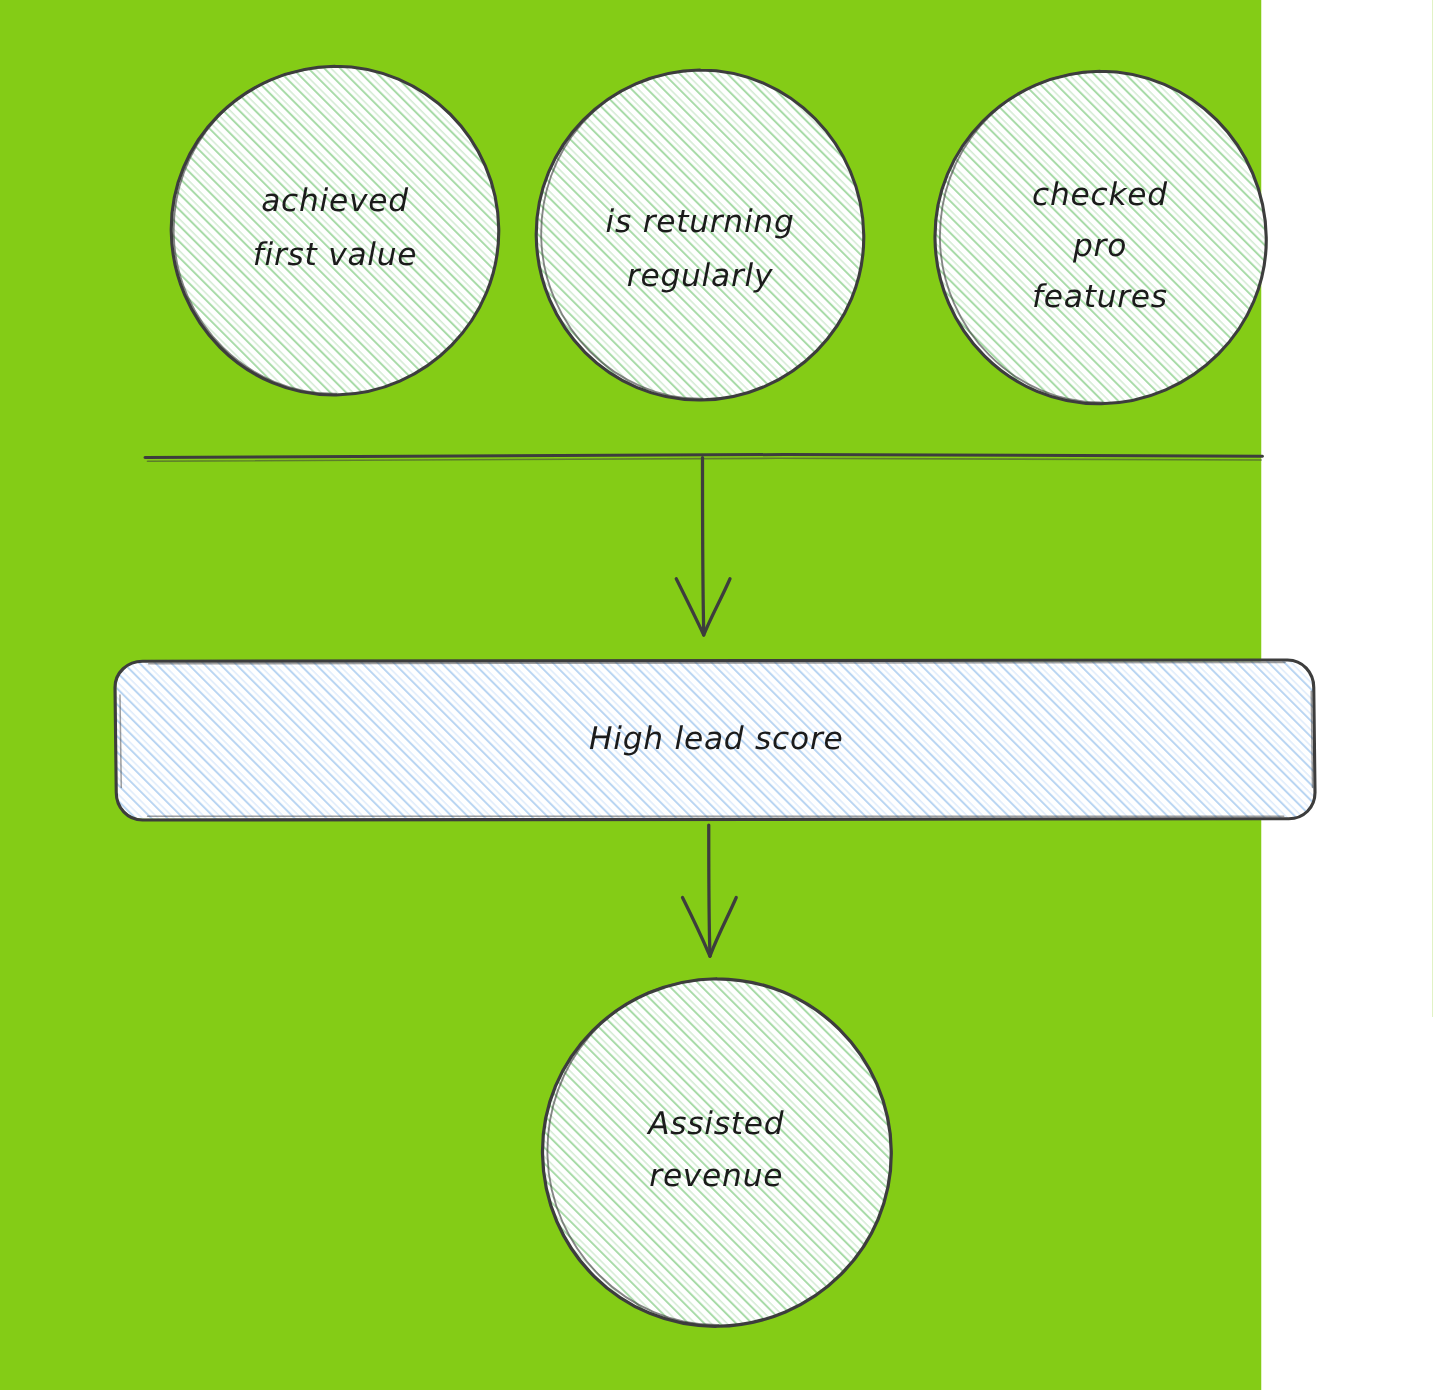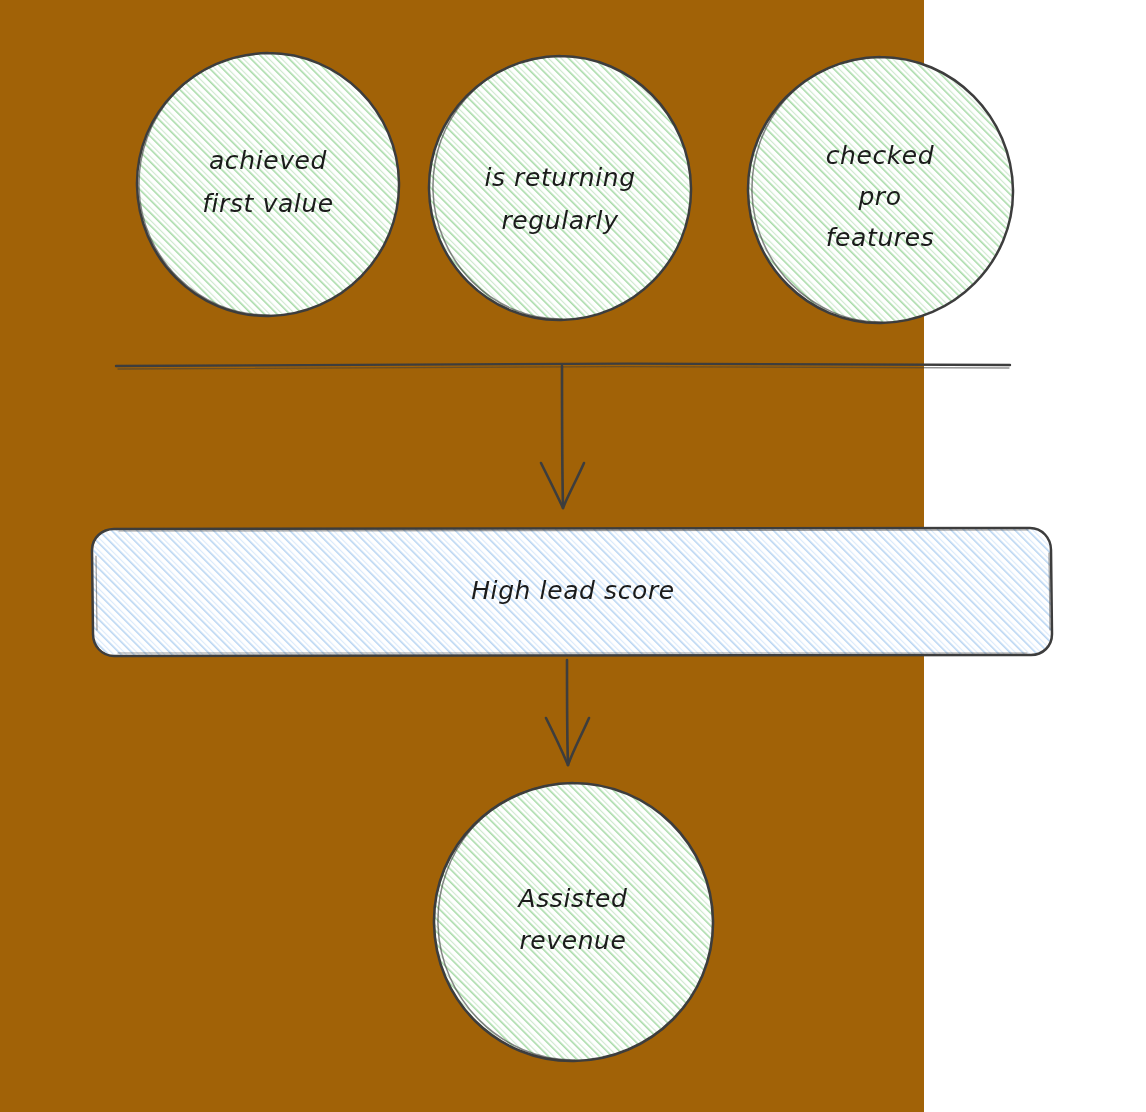--- a/index.html
+++ b/index.html
@@ -9,23 +9,23 @@
     background: #ffffff;
   }
   body {
     width: 1146px;
     height: 1112px;
     overflow: hidden;
     font-family: "DejaVu Sans", sans-serif;
   }
   #diagram-root {
     position: relative;
-    width: 924px;
+    width: 1009px;
     height: 1112px;
-    background: #a16207;
+    background: #84cc16;
   }
   svg#scene {
     position: absolute;
     top: 0;
     left: 0;
     width: 1146px;
     height: 1112px;
     display: block;
   }
   .node-label {

